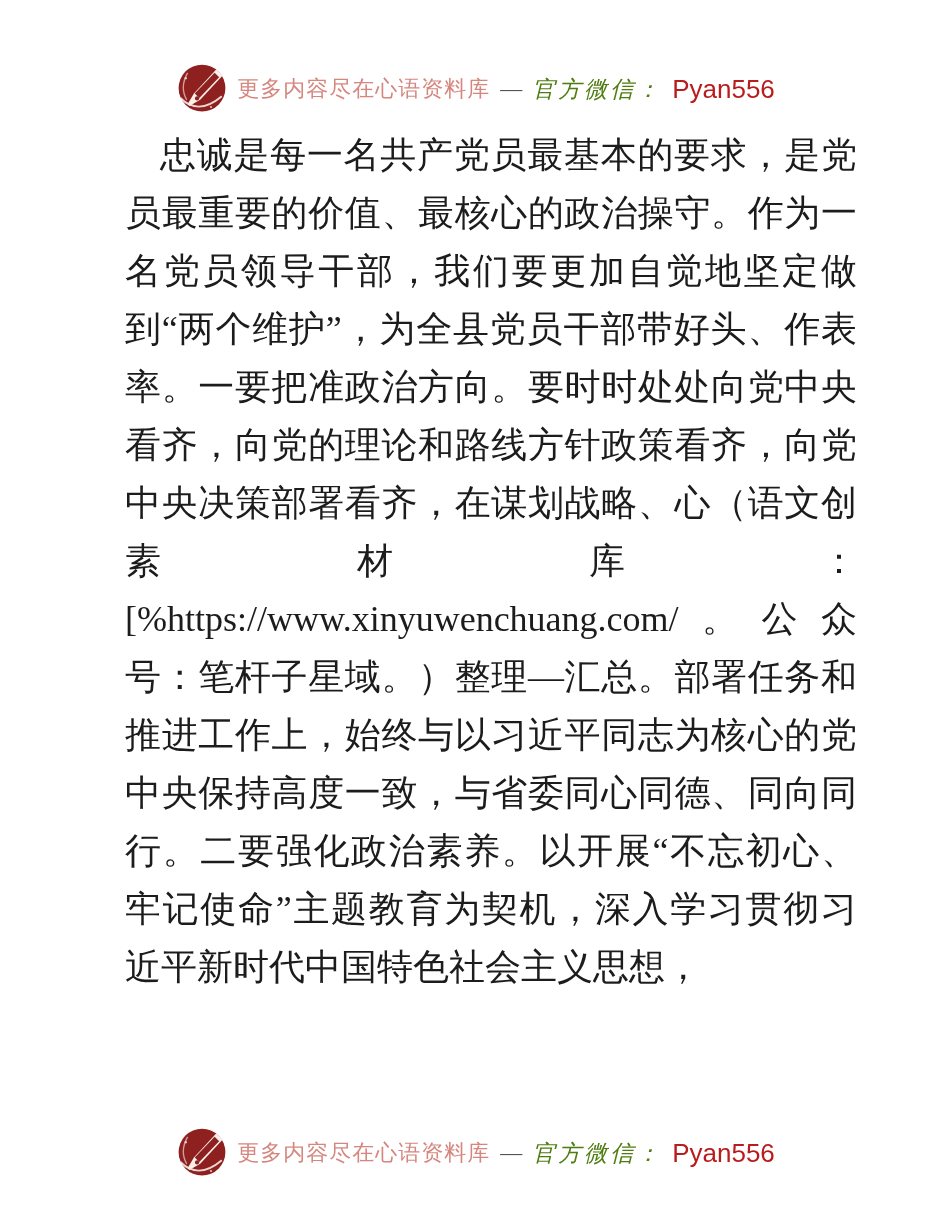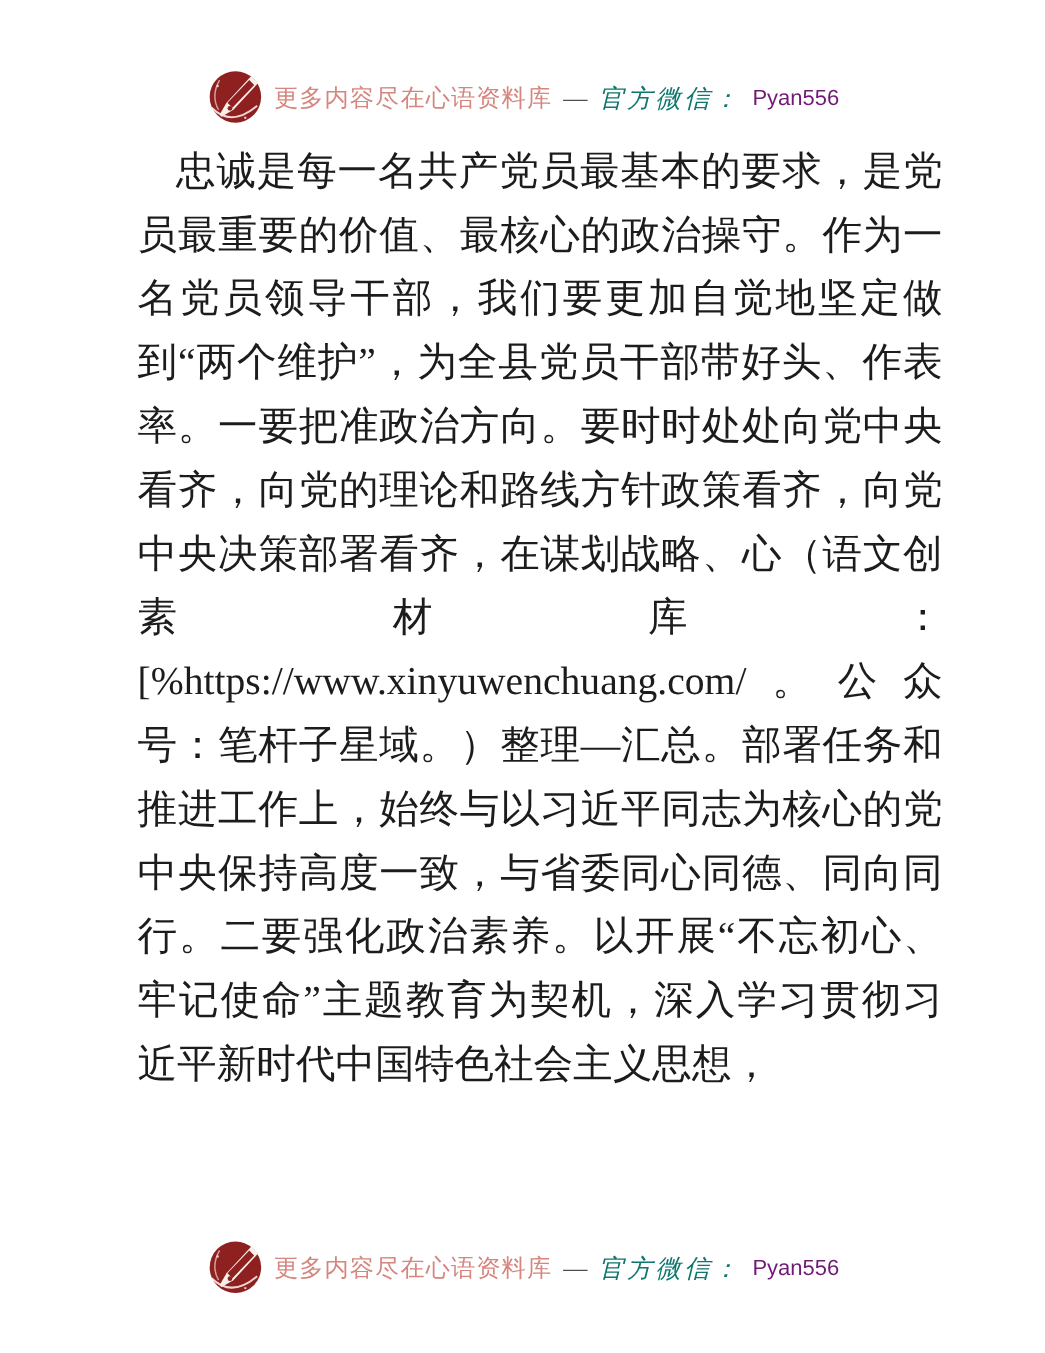--- a/index.html
+++ b/index.html
@@ -28,29 +28,29 @@
     font-size: 22px;
     letter-spacing: 1px;
     font-family: "Liberation Serif", serif;
   }
   .sep-dash {
     color: #4a4a4a;
     font-size: 22px;
     margin: 0 2px;
   }
   .wechat-label {
-    color: #0f766e;
+    color: #4d7c0f;
     font-size: 23px;
     font-style: italic;
     letter-spacing: 3px;
     font-family: "DejaVu Serif", serif;
   }
   .wechat-id {
-    color: #701a75;
-    font-size: 20px;
+    color: #b91c1c;
+    font-size: 26px;
     font-family: "Liberation Sans", sans-serif;
     margin-left: 2px;
   }
   .doc-body {
     padding: 10px 93px 0 93px;
     flex: 0 0 auto;
   }
   .para, .heading {
     font-size: 36px;
     line-height: 58px;

